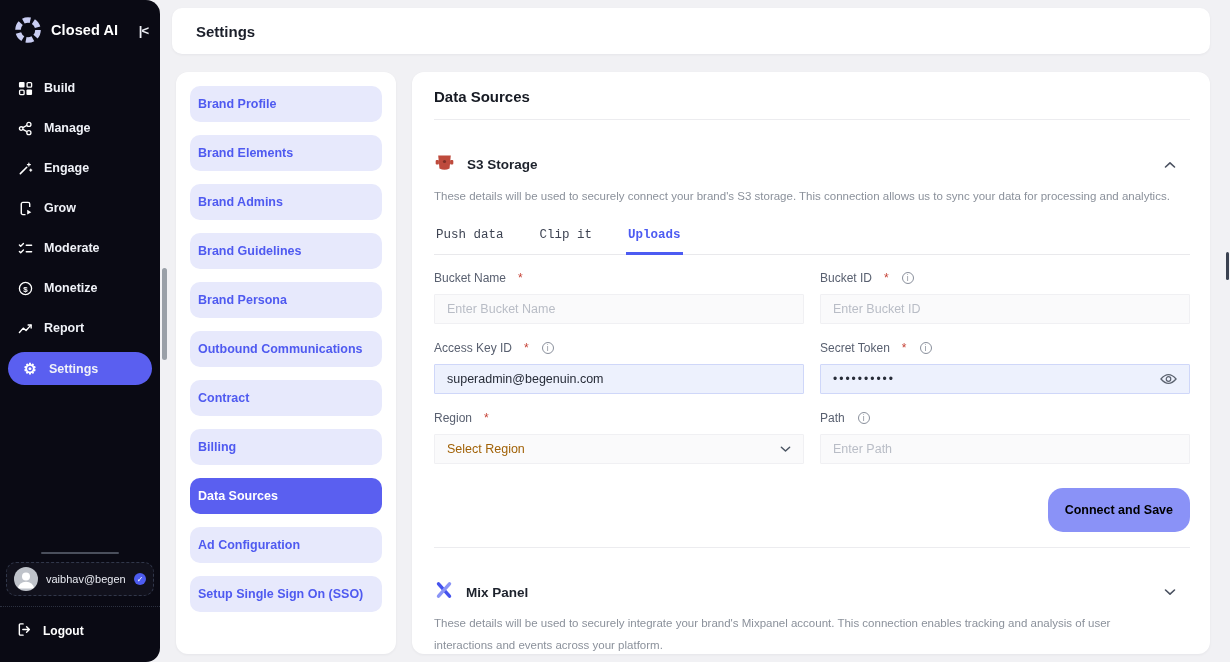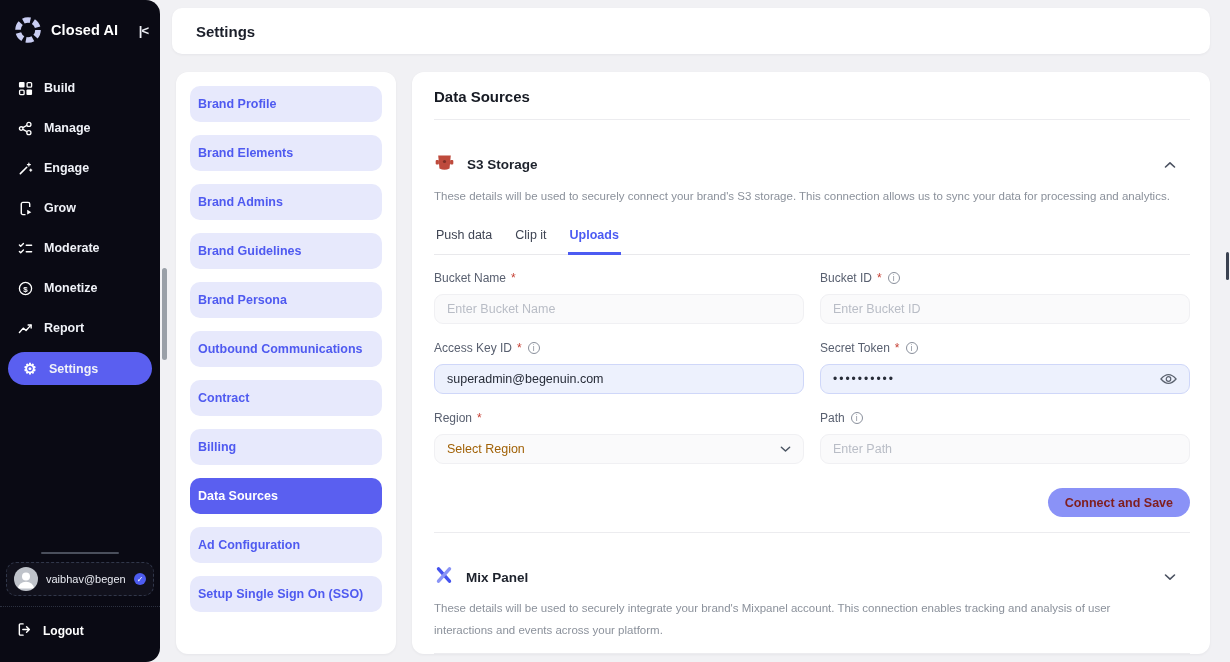--- a/index.html
+++ b/index.html
@@ -61,45 +61,45 @@
     position:absolute; left:412px; top:72px; width:798px; height:582px;
     background:#fff; border-radius:12px; box-shadow:0 1px 3px rgba(20,24,40,.05);
     padding:16px 20px 0 22px;
   }
   .page-title { font-size:15px; font-weight:700; color:#161a23; margin-bottom:14px; }
   .divider { border-bottom:1px solid #ececef; }
   .section-head { display:flex; align-items:center; gap:12px; margin-top:32px; }
   .section-title { font-size:13.5px; font-weight:700; color:#1d222c; }
   .chev-btn { margin-left:auto; margin-right:14px; cursor:pointer; display:flex; }
   .section-desc { font-size:11.5px; color:#8b919b; margin-top:9px; line-height:1.85; }
-  .tabs { display:flex; gap:19px; margin-top:13px; border-bottom:1px solid #e9e9ec; }
+  .tabs { display:flex; gap:32px; margin-top:13px; border-bottom:1px solid #e9e9ec;font-family:Liberation Mono, monospace; }
   .tab { padding:8px 2px 10px; font-size:12.5px; color:#3e4453; font-weight:500; cursor:pointer; }
   .tab.active { color:#4c5bf2; font-weight:700; border-bottom:3px solid #4c5bf2; margin-bottom:-1px; }
   .form-grid { display:grid; grid-template-columns:1fr 1fr; column-gap:16px; margin-top:6px; }
   .field { margin-bottom:7px; }
-  .field-label { font-size:12px; color:#596070; display:flex; align-items:center; gap:5px; margin:10px 0 9px; }
+  .field-label { font-size:12px; color:#596070; display:flex; align-items:center; gap:12px; margin:10px 0 9px; }
   .req { color:#c64236; }
   .info-icon { width:12px; height:12px; border:1px solid #8a909c; border-radius:50%; font-size:8.5px; color:#8a909c; display:inline-flex; align-items:center; justify-content:center; margin-left:1px; }
   .info-icon::before { content:"i"; }
   .input, input.input {
-    width:100%; height:30px; border-radius:9px;
+    width:100%; height:30px; border-radius:1px;
     background:#fafafb; border:1px solid #f0f0f3;
     display:flex; align-items:center; padding:4px 12px;
     font-size:12.5px; color:#272c38; font-family:"Liberation Sans",sans-serif; outline:none;
   }
   input.input::placeholder { color:#b9bdc6; }
   .input.filled, input.input.filled { background:#edf1fd; border-color:#cfd7f9; }
   .fake-placeholder { color:#a16207; }
   .trail { margin-left:auto; display:flex; align-items:center; cursor:pointer; }
   .dots { letter-spacing:2px; font-size:12px; color:#272c38; }
   .btn-row { display:flex; justify-content:flex-end; margin:17px 0 15px; }
   .btn {
-    background:#8A92F7; color:#7f1d1d; border:none; cursor:pointer;
+    background:#8A92F7; color:#000000; border:none; cursor:pointer;
     font-size:12.5px; font-weight:700; font-family:"Liberation Sans",sans-serif;
-    height:29px; padding:0 17px; border-radius:15px; display:flex; align-items:center;
+    height:44px; padding:0 17px; border-radius:15px; display:flex; align-items:center;
   }
 </style>
 </head>
 <body>
 
 <aside class="sidebar">
   <div class="sb-header">
     <span class="logo">
       <svg viewBox="0 0 30 30" width="30" height="30">
           <circle cx="15" cy="15" r="10" fill="none" stroke="#c9cdf2" stroke-width="5.6" stroke-dasharray="7.2 3.3"></circle>

